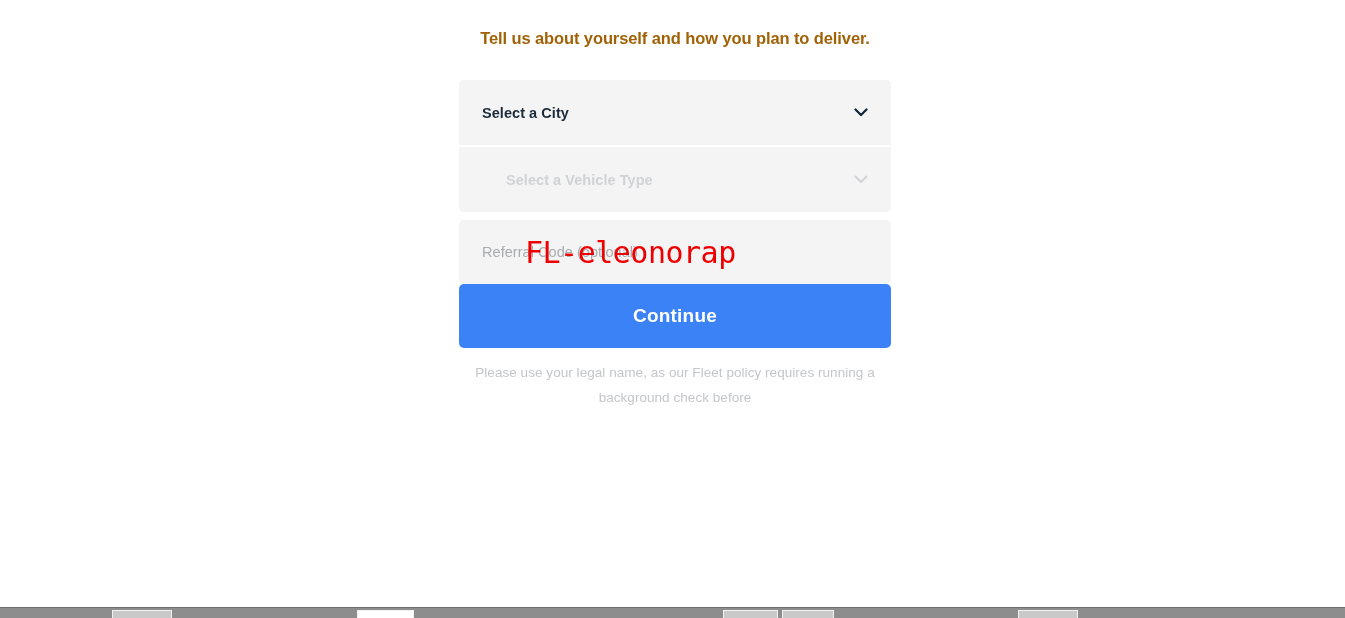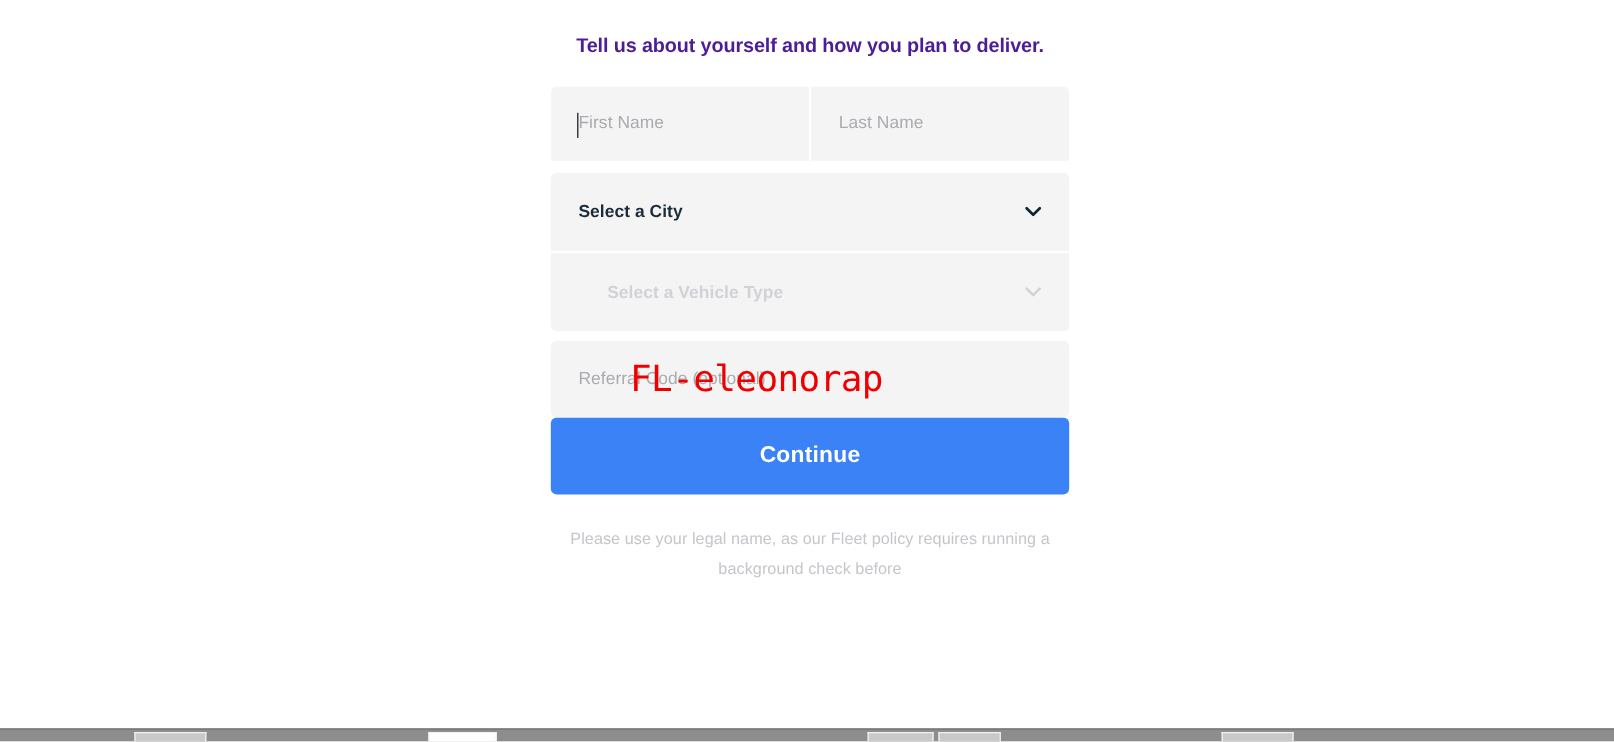--- a/index.html
+++ b/index.html
@@ -26,21 +26,21 @@
     top: 0;
     width: 432px;
   }
 
   .page-title {
     margin-top: 26px;
     font-size: 16.5px;
     font-weight: 700;
     line-height: 24px;
     text-align: center;
-    color: #4c1d95;
+    color: #a16207;
     letter-spacing: -0.1px;
   }
 
   .form-area {
     margin-top: 22px;
   }
 
   
   .field-group {
     background: #f4f4f5;
@@ -157,21 +157,21 @@
     font-size: 19px;
     font-weight: 700;
     letter-spacing: 0.2px;
     cursor: pointer;
     display: flex;
     align-items: center;
     justify-content: center;
   }
 
   .legal-note {
-    margin-top: 24px;
+    margin-top: 12px;
     width: 432px;
     text-align: center;
     font-size: 13.5px;
     line-height: 25px;
     color: #c4c6ca;
     letter-spacing: 0.05px;
   }
 
   
   .taskbar {
@@ -206,29 +206,20 @@
 <div id="page">
 
   <div class="signup-wrap">
 
     <h1 class="page-title">Tell us about yourself and how you plan to deliver.</h1>
 
     <div class="form-area">
 
       <div class="field-group">
 
-        <div class="name-row">
-          <div class="field with-divider-below">
-            <span class="caret"></span>
-            <span class="field-text">First Name</span>
-          </div>
-          <div class="field with-divider-below">
-            <span class="field-text">Last Name</span>
-          </div>
-        </div>
 
       </div>
 
       <div class="field-group">
 
         <div class="select-field enabled">
           <span class="select-label">Select a City</span>
           <span class="chev">
             <svg width="14" height="9" viewBox="0 0 14 9" fill="none">
               <path d="M1.5 1.5L7 7L12.5 1.5" stroke="#0e2538" stroke-width="2.2" stroke-linecap="round" stroke-linejoin="round"></path>

